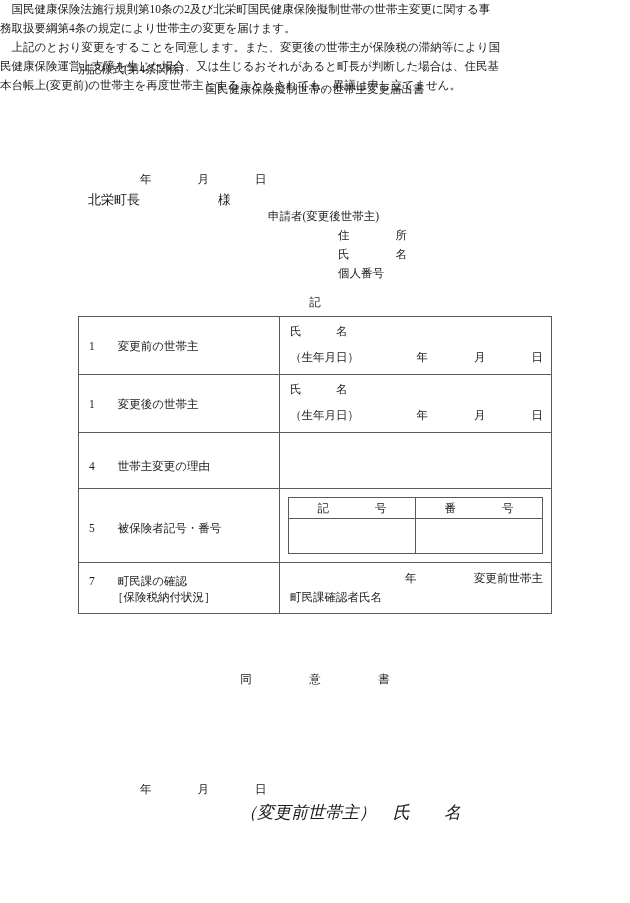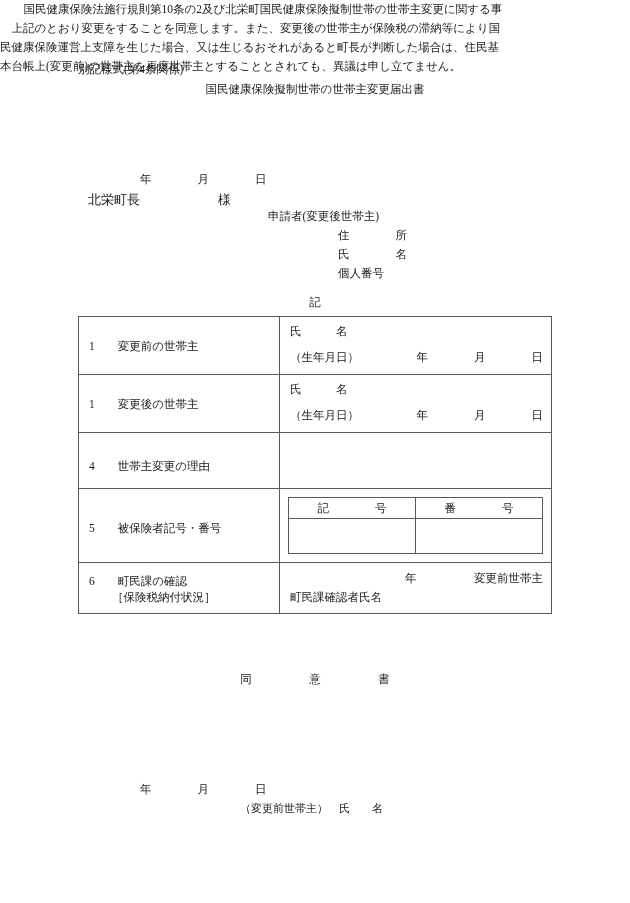--- a/index.html
+++ b/index.html
@@ -39,21 +39,20 @@
 
   
   #intro-paragraph {
     left: 78px; top: 120px;
     width: 476px;
     font-size: 11.5px;
     line-height: 19px;
     text-align: justify;
     white-space: normal;
     text-justify: inter-character;
-    padding-left: 12px;
   }
   #intro-paragraph .ln { display: block; white-space: pre; }
 
   
   #date-line-top {
     left: 140px; top: 172px;
     font-size: 11.5px;
   }
   #addressee-line {
     left: 88px; top: 191px;
@@ -158,34 +157,36 @@
     white-space: normal;
   }
   #consent-paragraph .ln { display: block; white-space: pre; font-family: Liberation Serif, serif; }
 
   #date-line-bottom {
     left: 140px; top: 782px;
     font-size: 11.5px;
   }
   #signature-line {
     left: 240px; top: 801px;
-    font-size: 11px;
+    font-size: 17px;
+    font-style: italic;
   }
 </style>
 </head>
 <body>
 
 <div class="page">
 
   <div class="abs" id="form-code">別記様式(第4条関係)</div>
 
   <div class="abs" id="doc-title">国民健康保険擬制世帯の世帯主変更届出書</div>
 
   <div id="intro-paragraph">
     <span class="ln">　国民健康保険法施行規則第10条の2及び北栄町国民健康保険擬制世帯の世帯主変更に関する事</span>
+    <span class="ln">務取扱要綱第4条の規定により世帯主の変更を届けます。</span>
   </div>
 
   <div class="abs" id="date-line-top">年　　　　月　　　　日</div>
 
   <div class="abs" id="addressee-line">北栄町長　　　　　　様</div>
 
   <div class="abs" id="applicant-heading">申請者(変更後世帯主)</div>
   <div class="abs" id="applicant-address">住　　　　所</div>
   <div class="abs" id="applicant-name">氏　　　　名</div>
   <div class="abs" id="applicant-mynumber">個人番号</div>
@@ -254,21 +255,21 @@
             <td class="sub-div-v"></td>
           </tr>
         </tbody>
             </table>
       </td>
     </tr>
 
     <tr style="height:51px">
       <td class="lbl-cell">
         <div class="cell-pad">
-          <span class="lbl-6"><span>6　　町民課の確認</span><br><span>　　［保険税納付状況］</span></span>
+          <span class="lbl-6"><span>7　　町民課の確認</span><br><span>　　［保険税納付状況］</span></span>
         </div>
       </td>
       <td class="content-cell">
         <div class="cell-pad">
           <span class="r6-paid">年　　　　　変更前世帯主</span>
           <span class="r6-confirm">町民課確認者氏名</span>
         </div>
       </td>
     </tr>
   </tbody>

